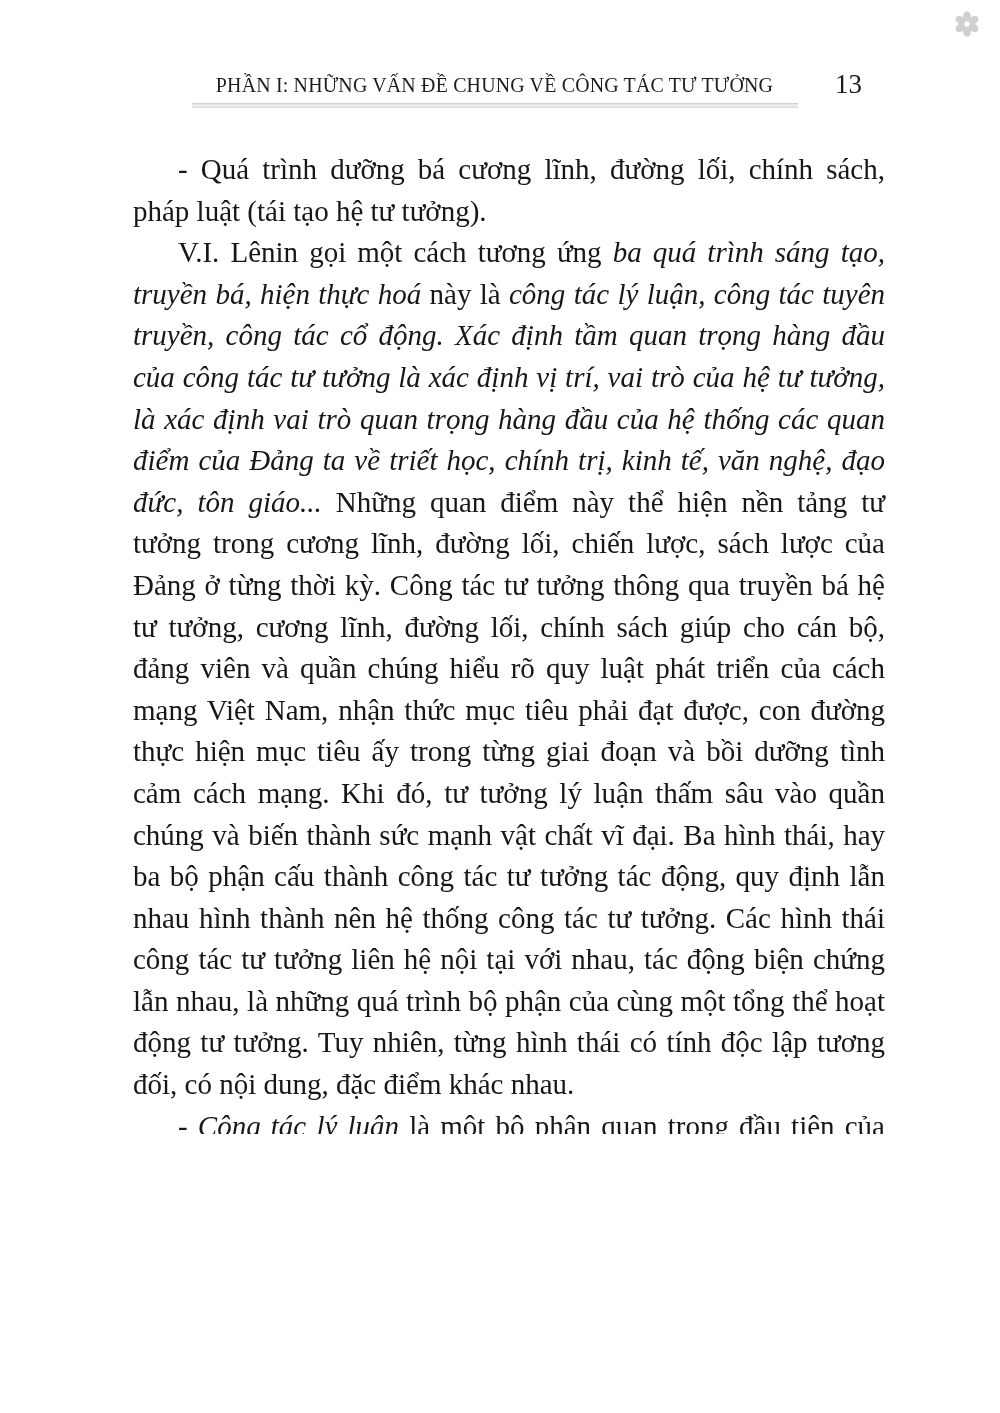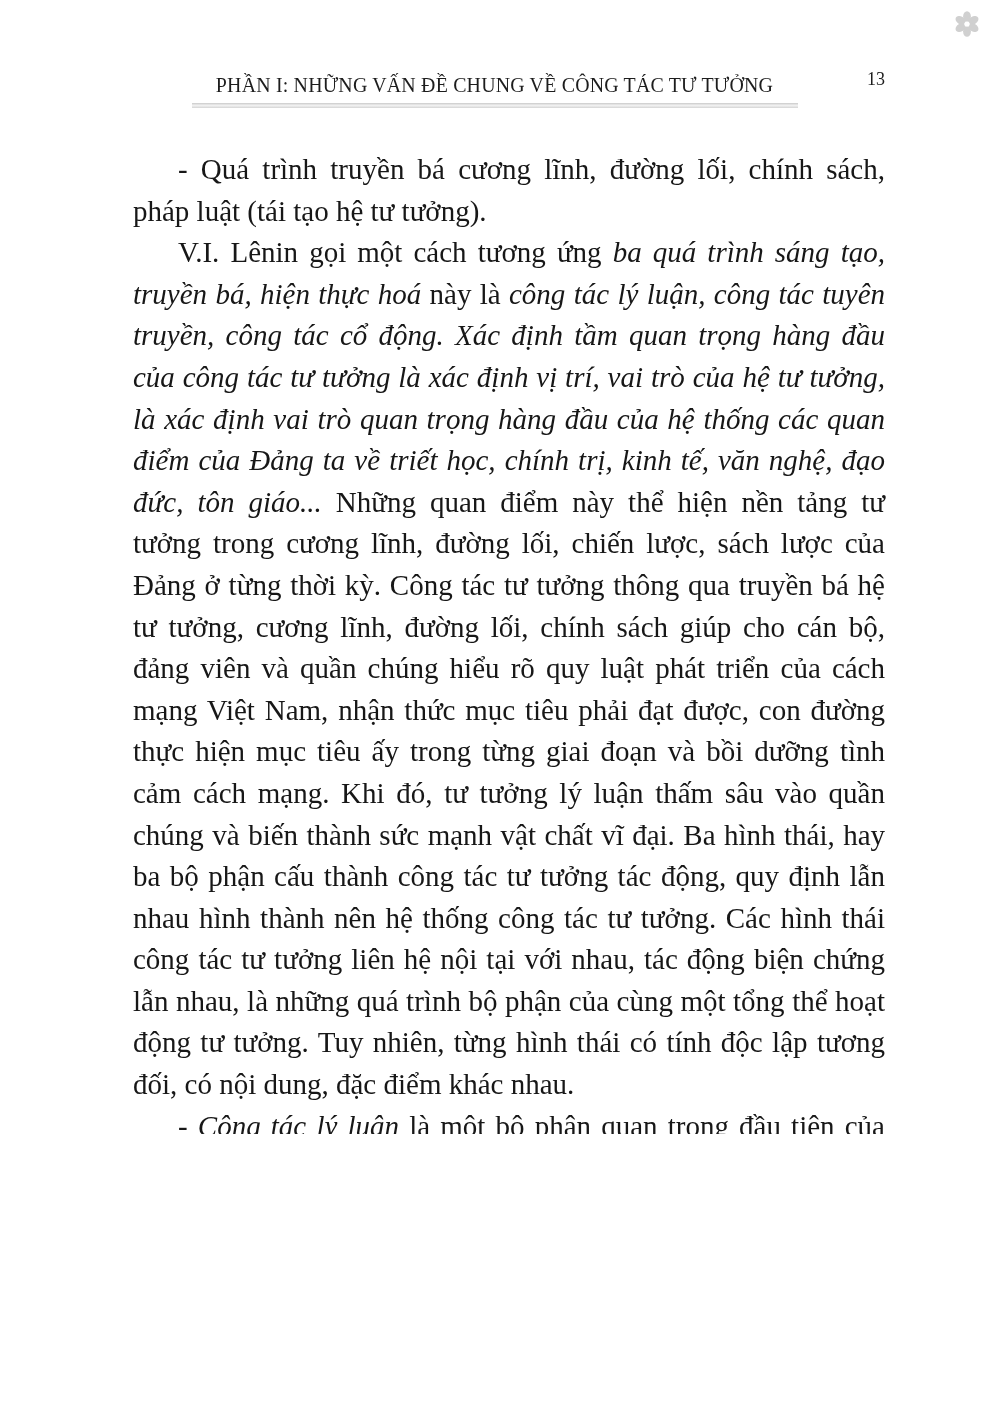--- a/index.html
+++ b/index.html
@@ -37,22 +37,21 @@
     white-space: nowrap;
     color: #1d1d1d;
     transform: scaleX(0.97);
     transform-origin: center;
   }
   .page-number {
     position: absolute;
     top: 69px;
     left: 835px;
     width: 50px;
-    text-align: right;
-    font-size: 18px;
+    font-size: 27px;
     color: #1d1d1d;
   }
   .header-rule {
     position: absolute;
     left: 192px;
     top: 103px;
     width: 606px;
     height: 5px;
     background: linear-gradient(to bottom, #c9c9c9 0%, #f0f0f0 45%, #f0f0f0 55%, #d4d4d4 100%);
   }
@@ -97,21 +96,21 @@
   </div>
 
   <div class="header-title">PHẦN I:  NHỮNG VẤN ĐỀ CHUNG VỀ CÔNG TÁC TƯ TƯỞNG</div>
 
   <div class="page-number">13</div>
 
   <div class="header-rule"></div>
 
   <div class="body-text">
 
-    <p class="para"><span>- Quá trình truyền bá cương lĩnh, đường lối, chính sách, pháp luật (tái tạo hệ tư tưởng).</span></p>
+    <p class="para"><span>- Quá trình dưỡng bá cương lĩnh, đường lối, chính sách, pháp luật (tái tạo hệ tư tưởng).</span></p>
 
 
     <p class="para"><span>V.I. Lênin gọi một cách tương ứng </span><span class="i">ba quá trình sáng tạo, truyền bá, hiện thực hoá</span><span> này là </span><span class="i">công tác lý luận, công tác tuyên truyền, công tác cổ động. Xác định tầm quan trọng hàng đầu của công tác tư tưởng là xác định vị trí, vai trò của hệ tư tưởng, là xác định vai trò quan trọng hàng đầu của hệ thống các quan điểm của Đảng ta về triết học, chính trị, kinh tế, văn nghệ, đạo đức, tôn giáo...</span><span> Những quan điểm này thể hiện nền tảng tư tưởng trong cương lĩnh, đường lối, chiến lược, sách lược của Đảng ở từng thời kỳ. Công tác tư tưởng thông qua truyền bá hệ tư tưởng, cương lĩnh, đường lối, chính sách giúp cho cán bộ, đảng viên và quần chúng hiểu rõ quy luật phát triển của cách mạng Việt Nam, nhận thức mục tiêu phải đạt được, con đường thực hiện mục tiêu ấy trong từng giai đoạn và bồi dưỡng tình cảm cách mạng. Khi đó, tư tưởng lý luận thấm sâu vào quần chúng và biến thành sức mạnh vật chất vĩ đại. Ba hình thái, hay ba bộ phận cấu thành công tác tư tưởng tác động, quy định lẫn nhau hình thành nên hệ thống công tác tư tưởng. Các hình thái công tác tư tưởng liên hệ nội tại với nhau, tác động biện chứng lẫn nhau, là những quá trình bộ phận của cùng một tổng thể hoạt động tư tưởng. Tuy nhiên, từng hình thái có tính độc lập tương đối, có nội dung, đặc điểm khác nhau.</span></p>
 
     <p class="para continues"><span>- </span><span class="i">Công tác lý luận</span><span> là một bộ phận quan trọng đầu tiên của công tác tư tưởng hướng vào việc nghiên cứu, phát triển</span></p>
 
   </div>
 
 </div>
 

